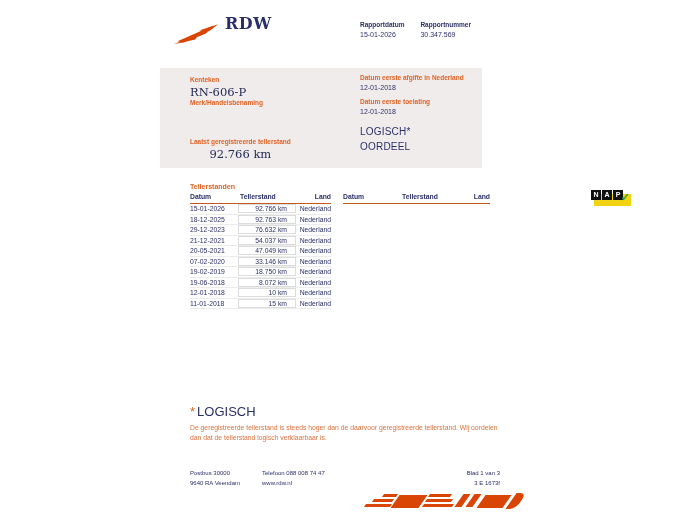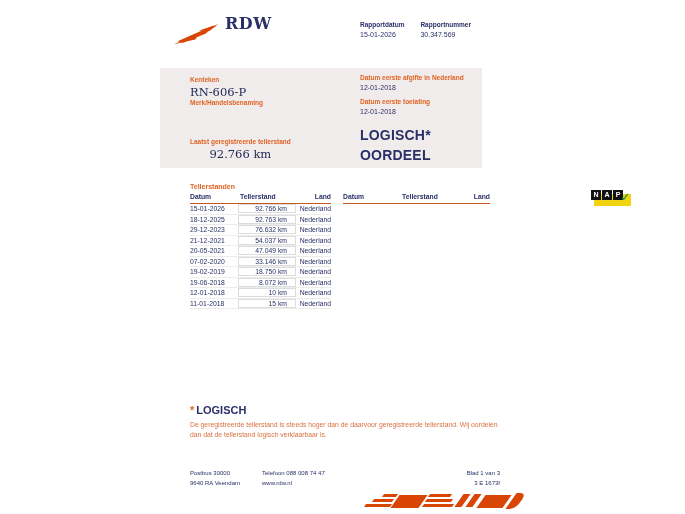--- a/index.html
+++ b/index.html
@@ -28,21 +28,21 @@
   .meta .lbl{display:block;font-size:6.5px;font-weight:bold;color:var(--navy);}
   .meta .val{display:block;font-size:7px;color:var(--navy);margin-top:3px;}
 
   
   .panel{position:absolute;left:160px;top:68px;width:322px;height:100px;background:var(--panel-gray);}
   .fld-lbl{font-size:6.5px;font-weight:bold;color:var(--label-orange);}
   .fld-val-big{font-family:"DejaVu Serif","Liberation Serif",serif;font-size:11.5px;color:#222a55;margin-top:2px;text-align:center;}
   .fld-val{font-size:7px;color:var(--navy);margin-top:3px;}
   .p-abs{position:absolute;}
 
-  .oordeel{font-size:14px;font-weight:bold;color:var(--navy);line-height:1.45;letter-spacing:.2px;}
+  .oordeel{font-size:10px;font-weight:normal;color:var(--navy);line-height:1.45;letter-spacing:.2px;}
 
   
   .nap{position:absolute;left:431px;top:122px;width:40px;height:17px;}
   .nap-yellow{position:absolute;left:3px;top:4px;width:37px;height:12px;background:var(--nap-yellow);}
   .nap-sq{position:absolute;top:0;width:10px;height:10px;background:#111;color:#fff;
     font-size:7px;font-weight:bold;text-align:center;line-height:10px;}
   .nap-check{position:absolute;right:1px;top:1px;font-size:11px;font-weight:bold;color:var(--nap-green);}
 
   
   .section-title{position:absolute;left:190px;top:183px;font-size:7px;font-weight:bold;color:var(--label-orange);}
@@ -52,21 +52,21 @@
   .t-head{display:flex;font-weight:bold;border-bottom:1px solid #c4581f;padding-bottom:3px;}
   .t-row{display:flex;align-items:center;height:10.5px;border-bottom:1px solid #ececec;}
   .c-datum{width:48px;text-align:left;}
   .c-teller{width:58px;text-align:right;padding-right:8px;}
   .t-row .c-teller{border:1px solid #dcdcdc;background:#fff;height:9px;line-height:8px;}
   .c-land{flex:1;text-align:right;}
   .h-teller-c{width:58px;text-align:center;}
 
   
   .footnote{position:absolute;left:190px;top:404px;width:312px;}
-  .footnote-title{font-size:11px;font-weight:bold;color:var(--navy);}
+  .footnote-title{font-size:13px;font-weight:normal;color:var(--navy);}
   .footnote-title .star{color:var(--label-orange);margin-right:2px;}
   .footnote-text{margin-top:4px;font-size:6.8px;line-height:1.5;color:var(--footnote-orange);}
 
   
   .footer{position:absolute;left:190px;top:468px;width:310px;display:flex;
     font-size:6px;color:var(--navy);line-height:1.7;}
   .f-col1{width:72px;}
   .f-col2{flex:1;}
   .f-col3{text-align:right;}
   .f-link{color:var(--navy);text-decoration:none;}

